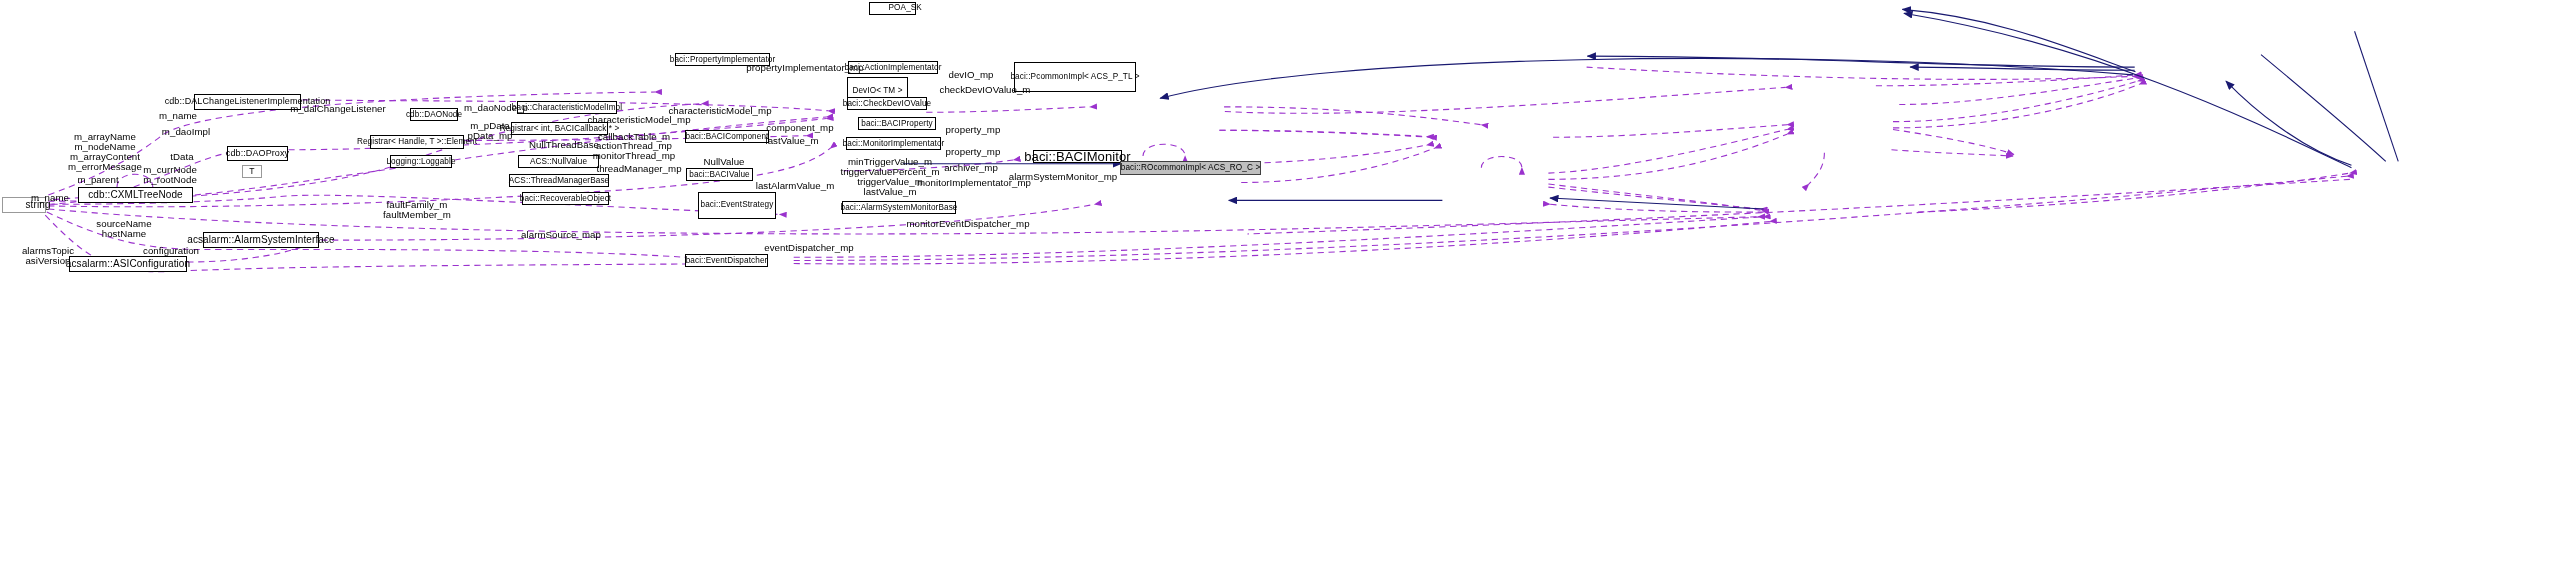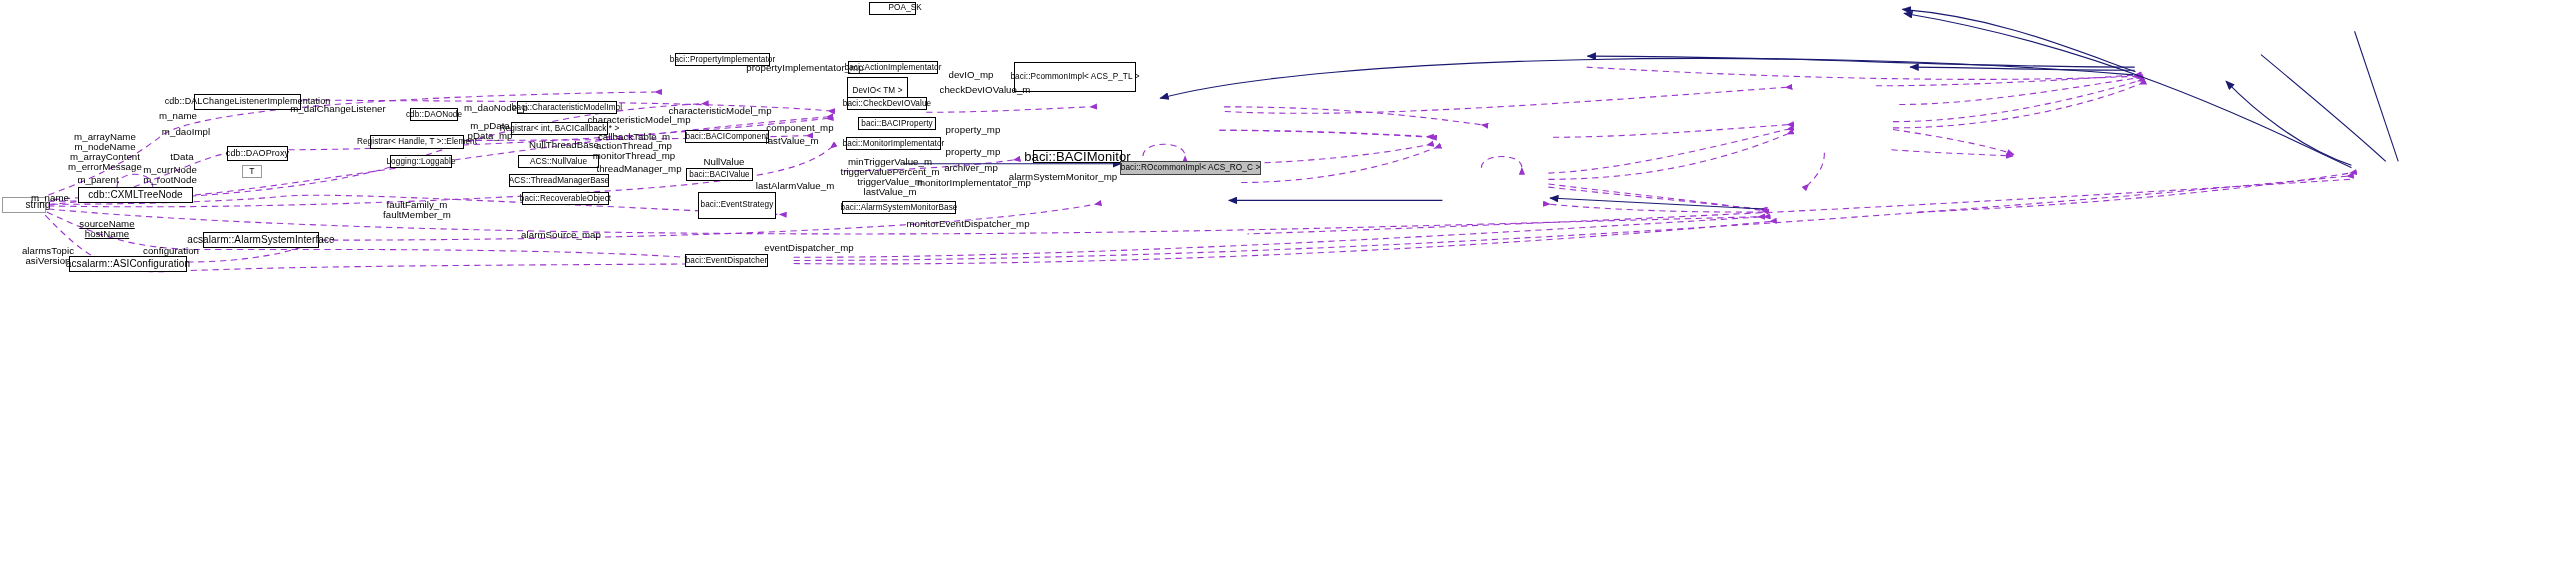--- a/index.html
+++ b/index.html
@@ -260,21 +260,21 @@
 triggerValuePercent_m
 triggerValue_m
 lastValue_m</div>
   <div class="elabel" style="left:974px;top:178px;">monitorImplementator_mp</div>
   <div class="elabel" style="left:98px;top:175px;">m_parent</div>
   <div class="elabel" style="left:795px;top:181px;">lastAlarmValue_m</div>
   <div class="elabel" style="left:1063px;top:172px;">alarmSystemMonitor_mp</div>
   <div class="elabel" style="left:50px;top:193px;">m_name</div>
   <div class="elabel" style="left:417px;top:200px;white-space:pre;">faultFamily_m
 faultMember_m</div>
-  <div class="elabel" style="left:107px;top:219px;white-space:pre;text-decoration:underline;">sourceName
+  <div class="elabel" style="left:124px;top:219px;white-space:pre;">sourceName
 hostName</div>
   <div class="elabel" style="left:968px;top:219px;">monitorEventDispatcher_mp</div>
   <div class="elabel" style="left:561px;top:230px;">alarmSource_map</div>
   <div class="elabel" style="left:171px;top:246px;">configuration</div>
   <div class="elabel" style="left:48px;top:246px;white-space:pre;">alarmsTopic
 asiVersion</div>
   <div class="elabel" style="left:809px;top:243px;">eventDispatcher_mp</div>
 
 </div>
 

